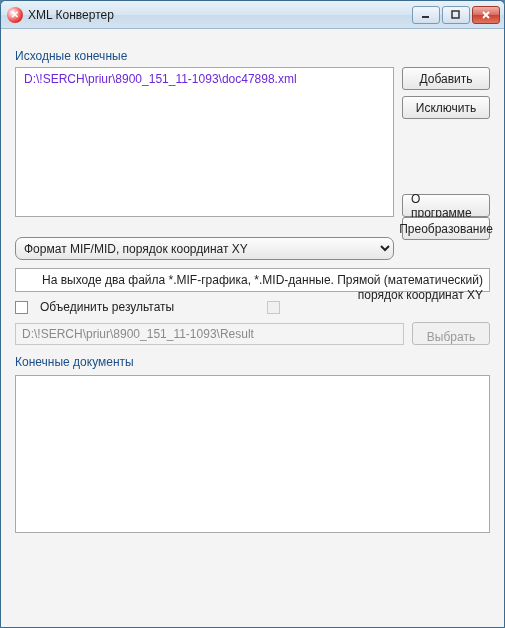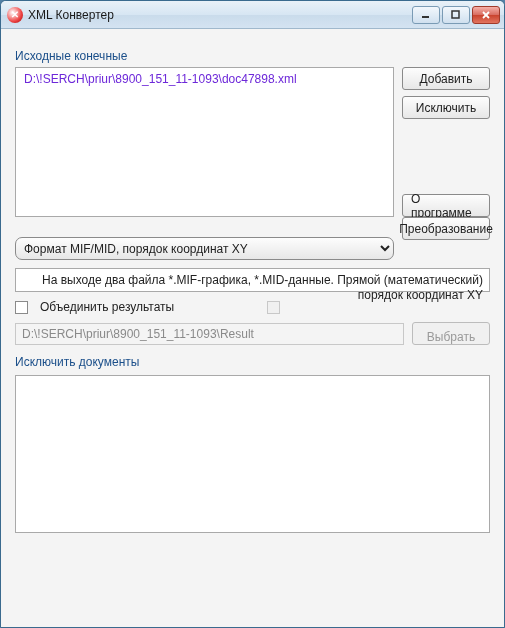--- a/index.html
+++ b/index.html
@@ -108,17 +108,17 @@
     </div>
 
     <div class="chk-row" style="gap:8px;">
       <input class="textin" readonly="" value="D:\!SERCH\priur\8900_151_11-1093\Result" style="">
       <div class="btn disabled" style="width:78px;align-items:flex-end;">
           <span>Выбрать</span>
         </div>
     </div>
 
 
-    <div class="grp-label">Исключить документы</div>
+    <div class="grp-label">Конечные документы</div>
     <div class="outbox"></div>
 
   </div>
 </div>
 
 </body></html>

